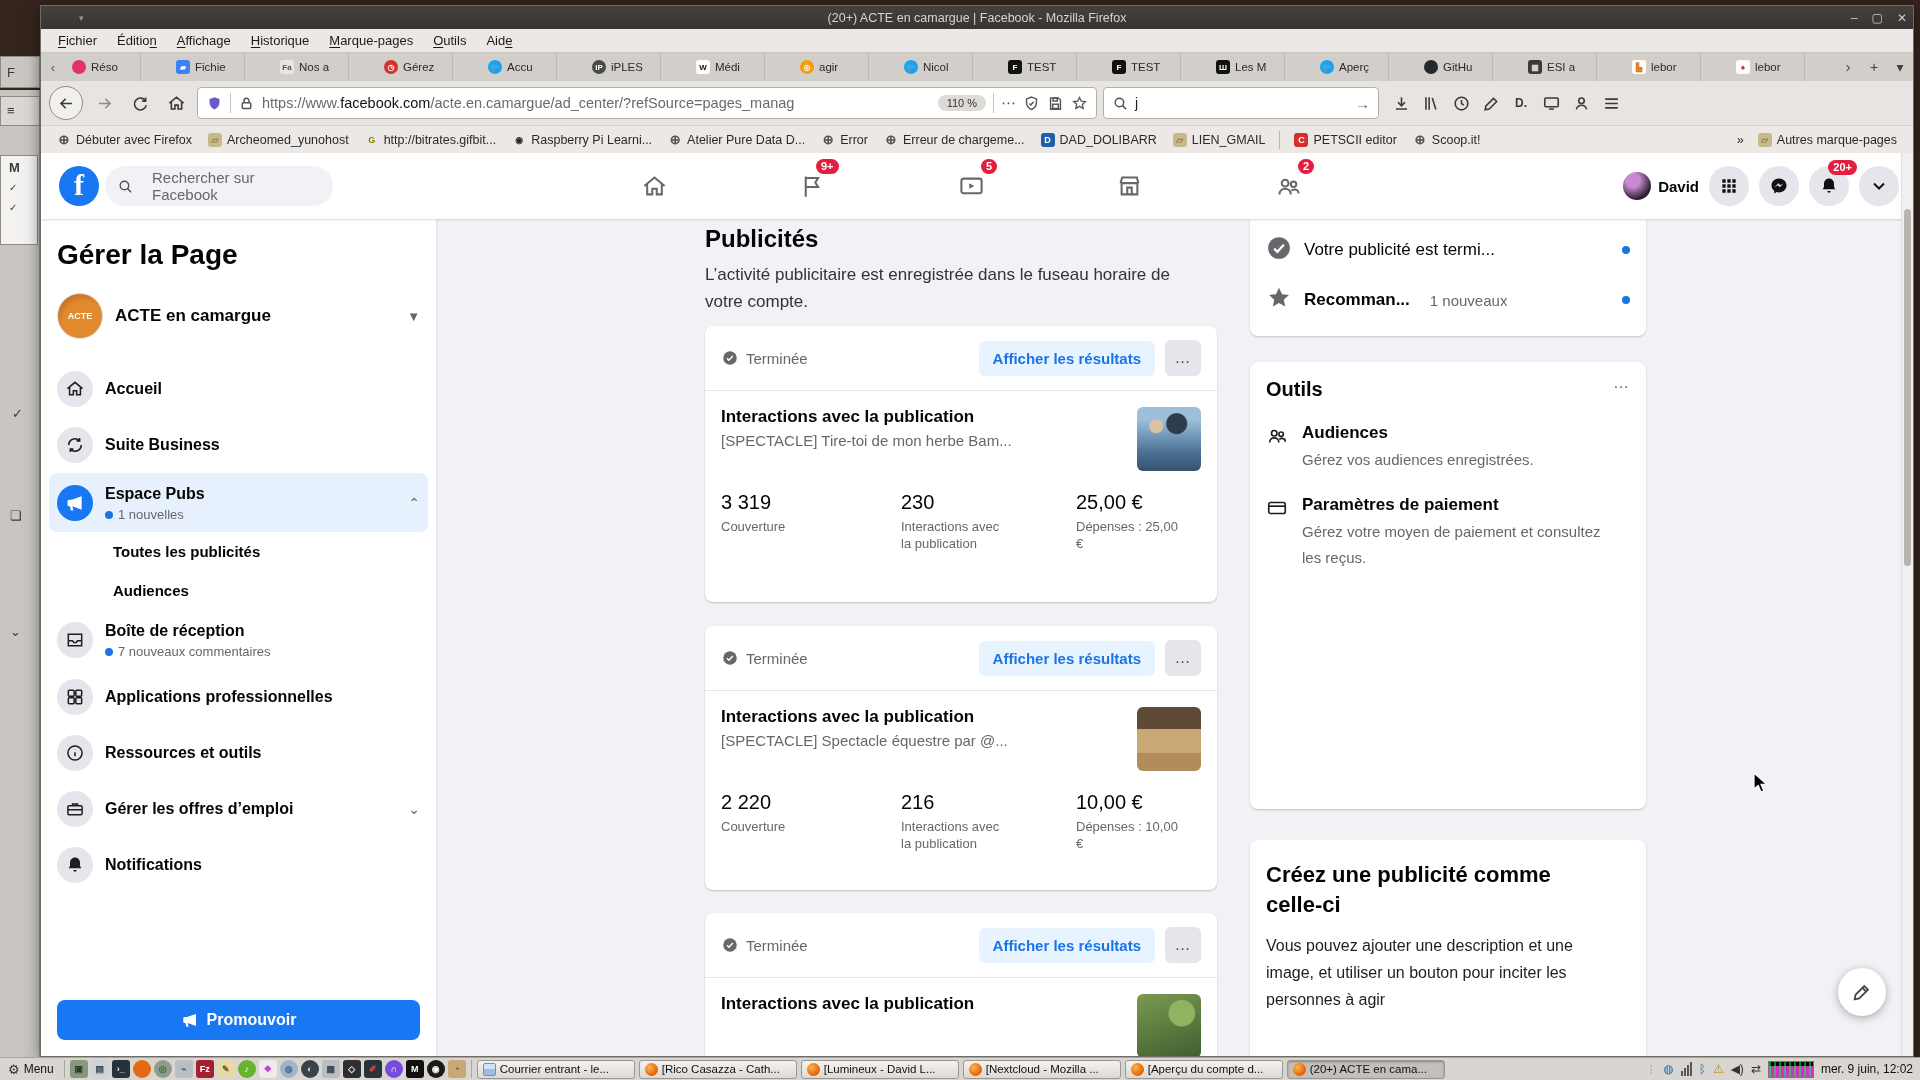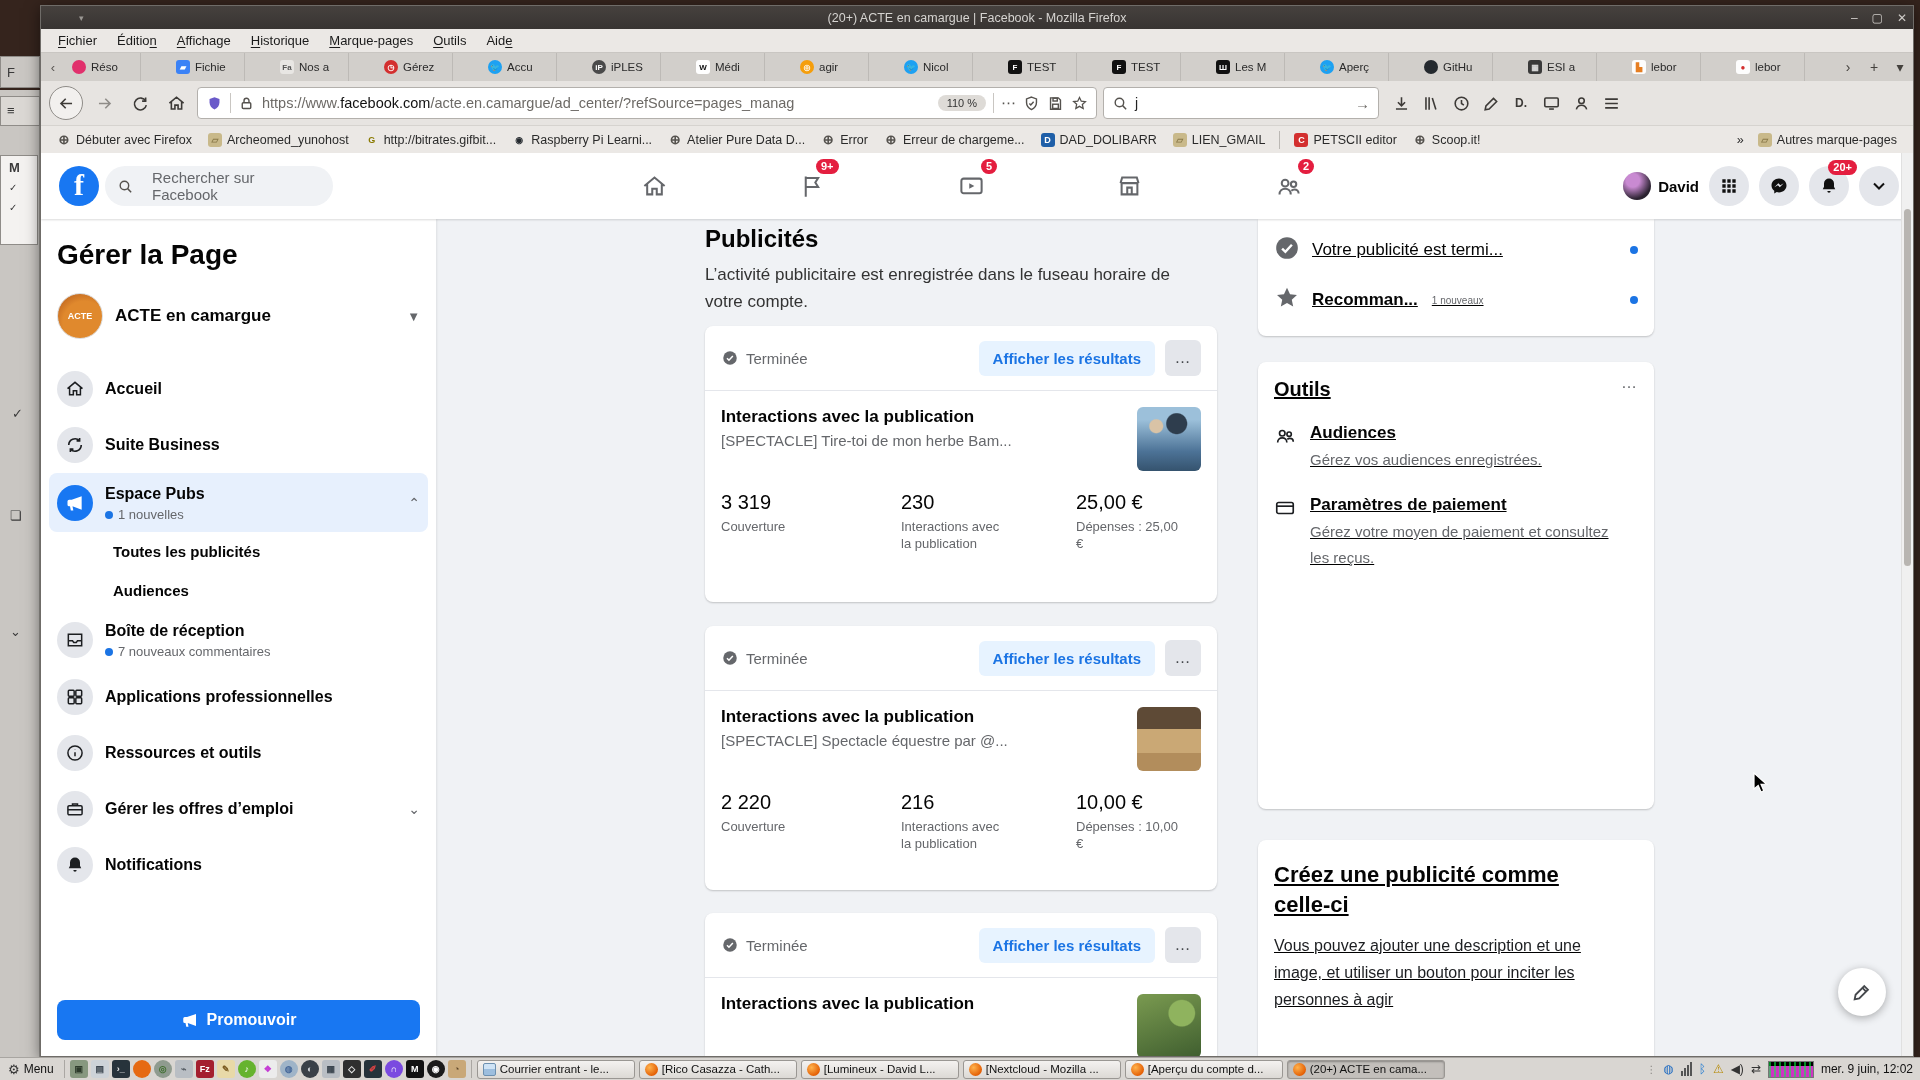--- a/index.html
+++ b/index.html
@@ -102,27 +102,27 @@
   .addesc{font-size:15px;color:#65676b;margin-top:5px;width:330px;white-space:nowrap;overflow:hidden;text-overflow:ellipsis;}
   .adthumb{margin-left:auto;width:64px;height:64px;border-radius:6px;flex:none;}
   .thumb-boat{background:radial-gradient(circle at 30% 30%,#d9c3a6 10%,rgba(0,0,0,0) 12%),radial-gradient(circle at 62% 26%,#2e3d4d 16%,rgba(0,0,0,0) 18%),linear-gradient(180deg,#9cc0da 20%,#4c7296 70%,#35536e);}
   .thumb-arena{background:linear-gradient(180deg,#5e4a36 0 34%,#caa875 34% 72%,#b28d5c 72%);}
   .thumb-plants{background:radial-gradient(circle at 70% 30%,#8fb35e 20%,rgba(0,0,0,0) 22%),linear-gradient(160deg,#7a9a50,#3f5e2f);}
   .adstats{display:grid;grid-template-columns:180px 175px 1fr;padding:4px 16px 18px;}
   .statv{font-size:20px;color:#050505;}
   .statl{font-size:13px;color:#65676b;line-height:17px;margin-top:4px;width:110px;}
   
   #rightcol{position:absolute;left:1209px;top:66px;width:396px;bottom:0;}
-  .rcard{position:absolute;left:8px;width:396px;background:#fff;border-radius:8px;box-shadow:0 1px 2px rgba(0,0,0,.2);text-decoration:underline;}
+  .rcard{position:absolute;left:0;width:396px;background:#fff;border-radius:8px;box-shadow:0 1px 2px rgba(0,0,0,.2);}
   #noticecard{top:0;height:117px;border-radius:0 0 8px 8px;padding:6px 16px;}
   .notice{display:flex;align-items:center;gap:12px;height:50px;}
   .notice svg{width:26px;height:26px;color:#65676b;flex:none;}
   .notice .ntext{font-size:17px;color:#050505;}
   .notice.bold .ntext{font-weight:bold;}
-  .notice .nbadge{font-size:10px;color:#65676b;margin-left:2px;}
+  .notice .nbadge{font-size:15px;color:#65676b;margin-left:8px;}
   .notice .bdot{margin-left:auto;}
   #toolscard{top:143px;height:447px;padding:16px;}
   #tools-title{font-size:20px;font-weight:bold;color:#050505;}
   #tools-kebab{position:absolute;right:16px;top:12px;color:#65676b;font-size:16px;letter-spacing:1px;}
   .toolitem{display:flex;gap:14px;margin-top:22px;}
   .toolitem svg{width:22px;height:22px;color:#1c1e21;flex:none;margin-top:2px;}
   .tooltitle{font-size:17px;font-weight:600;color:#050505;}
   .tooldesc{font-size:15px;color:#65676b;line-height:26px;margin-top:4px;width:300px;}
   #createcard{top:621px;height:260px;padding:20px 16px;}
   #create-title{font-size:22px;font-weight:bold;color:#050505;line-height:30px;width:300px;}

